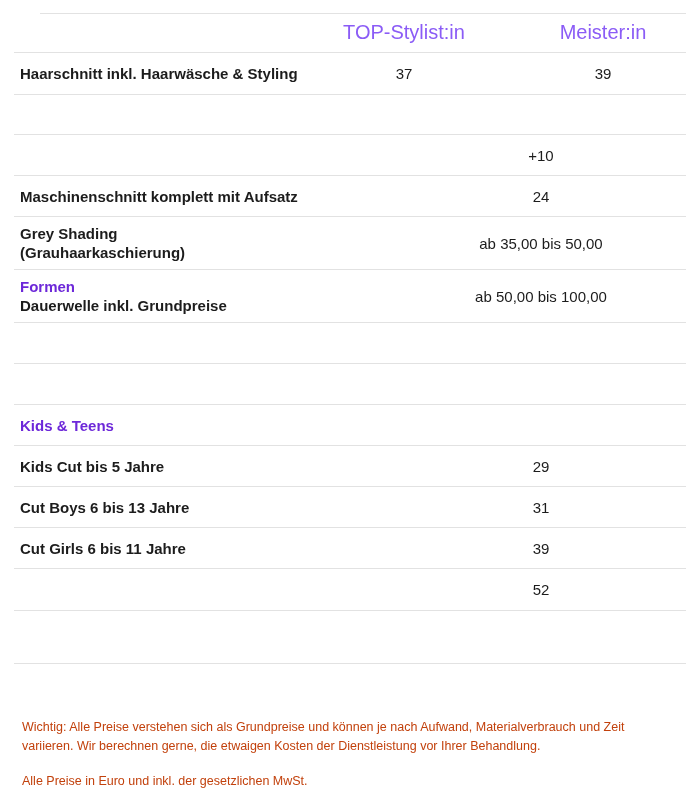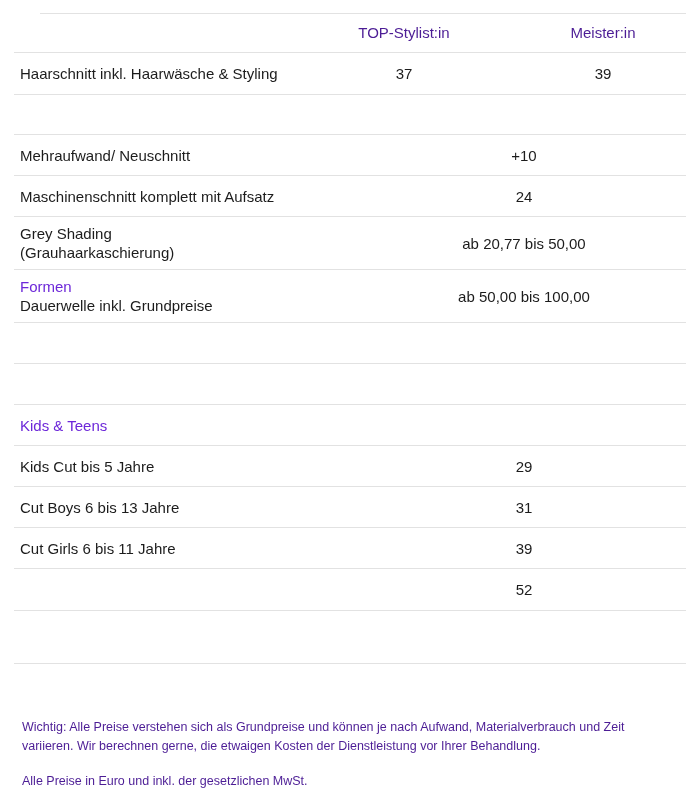--- a/index.html
+++ b/index.html
@@ -37,45 +37,46 @@
     border-bottom: 1px solid #e2e2e2;
     font-size: 15px;
   }
   .h40 { height: 40px; }
   .h41 { height: 41px; }
   .h42 { height: 42px; }
   .h53 { height: 53px; }
   .row-label {
     padding-left: 6px;
     line-height: 19px;
+    font-weight: bold;
   }
   .row-label .line { display: block; }
   .accent { color: #6d28d9; }
   .val {
     position: absolute;
     top: 0;
     height: 100%;
     display: flex;
     align-items: center;
     justify-content: center;
     text-align: center;
   }
   
   .val-b { left: 300px; width: 180px; }
   
   .val-c { left: 499px; width: 180px; }
   
-  .val-m { left: 390px; width: 240px; }
-  .col-header { color: #4c1d95; font-size: 15px; }
+  .val-m { left: 407px; width: 240px; }
+  .col-header { color: #8b5cf6; font-size: 20px; }
   .footer {
     margin: 54px 14px 0 22px;
     width: 648px;
     font-size: 12.5px;
     line-height: 19px;
-    color: #4c1d95;
+    color: #c2410c;
   }
   .footer p { margin: 0; }
   .footer p + p { margin-top: 16px; }
 </style>
 </head>
 <body>
 
 <div class="price-table">
   <div class="top-line"></div>
 
@@ -86,35 +87,34 @@
 
   <div class="row h42">
     <div class="row-label">Haarschnitt inkl. Haarwäsche &amp; Styling</div>
     <div class="val val-b">37</div>
     <div class="val val-c">39</div>
   </div>
 
   <div class="row h40"></div>
 
   <div class="row h41">
-    <div class="row-label">Mehraufwand/ Neuschnitt</div>
     <div class="val val-m">+10</div>
   </div>
 
   <div class="row h41">
     <div class="row-label">Maschinenschnitt komplett mit Aufsatz</div>
     <div class="val val-m">24</div>
   </div>
 
   <div class="row h53">
     <div class="row-label">
       <span class="line">Grey Shading</span>
       <span class="line">(Grauhaarkaschierung)</span>
     </div>
-    <div class="val val-m">ab 20,77 bis 50,00</div>
+    <div class="val val-m">ab 35,00 bis 50,00</div>
   </div>
 
   <div class="row h53">
     <div class="row-label">
       <span class="line accent">Formen</span>
       <span class="line">Dauerwelle inkl. Grundpreise</span>
     </div>
     <div class="val val-m">ab 50,00 bis 100,00</div>
   </div>
 

